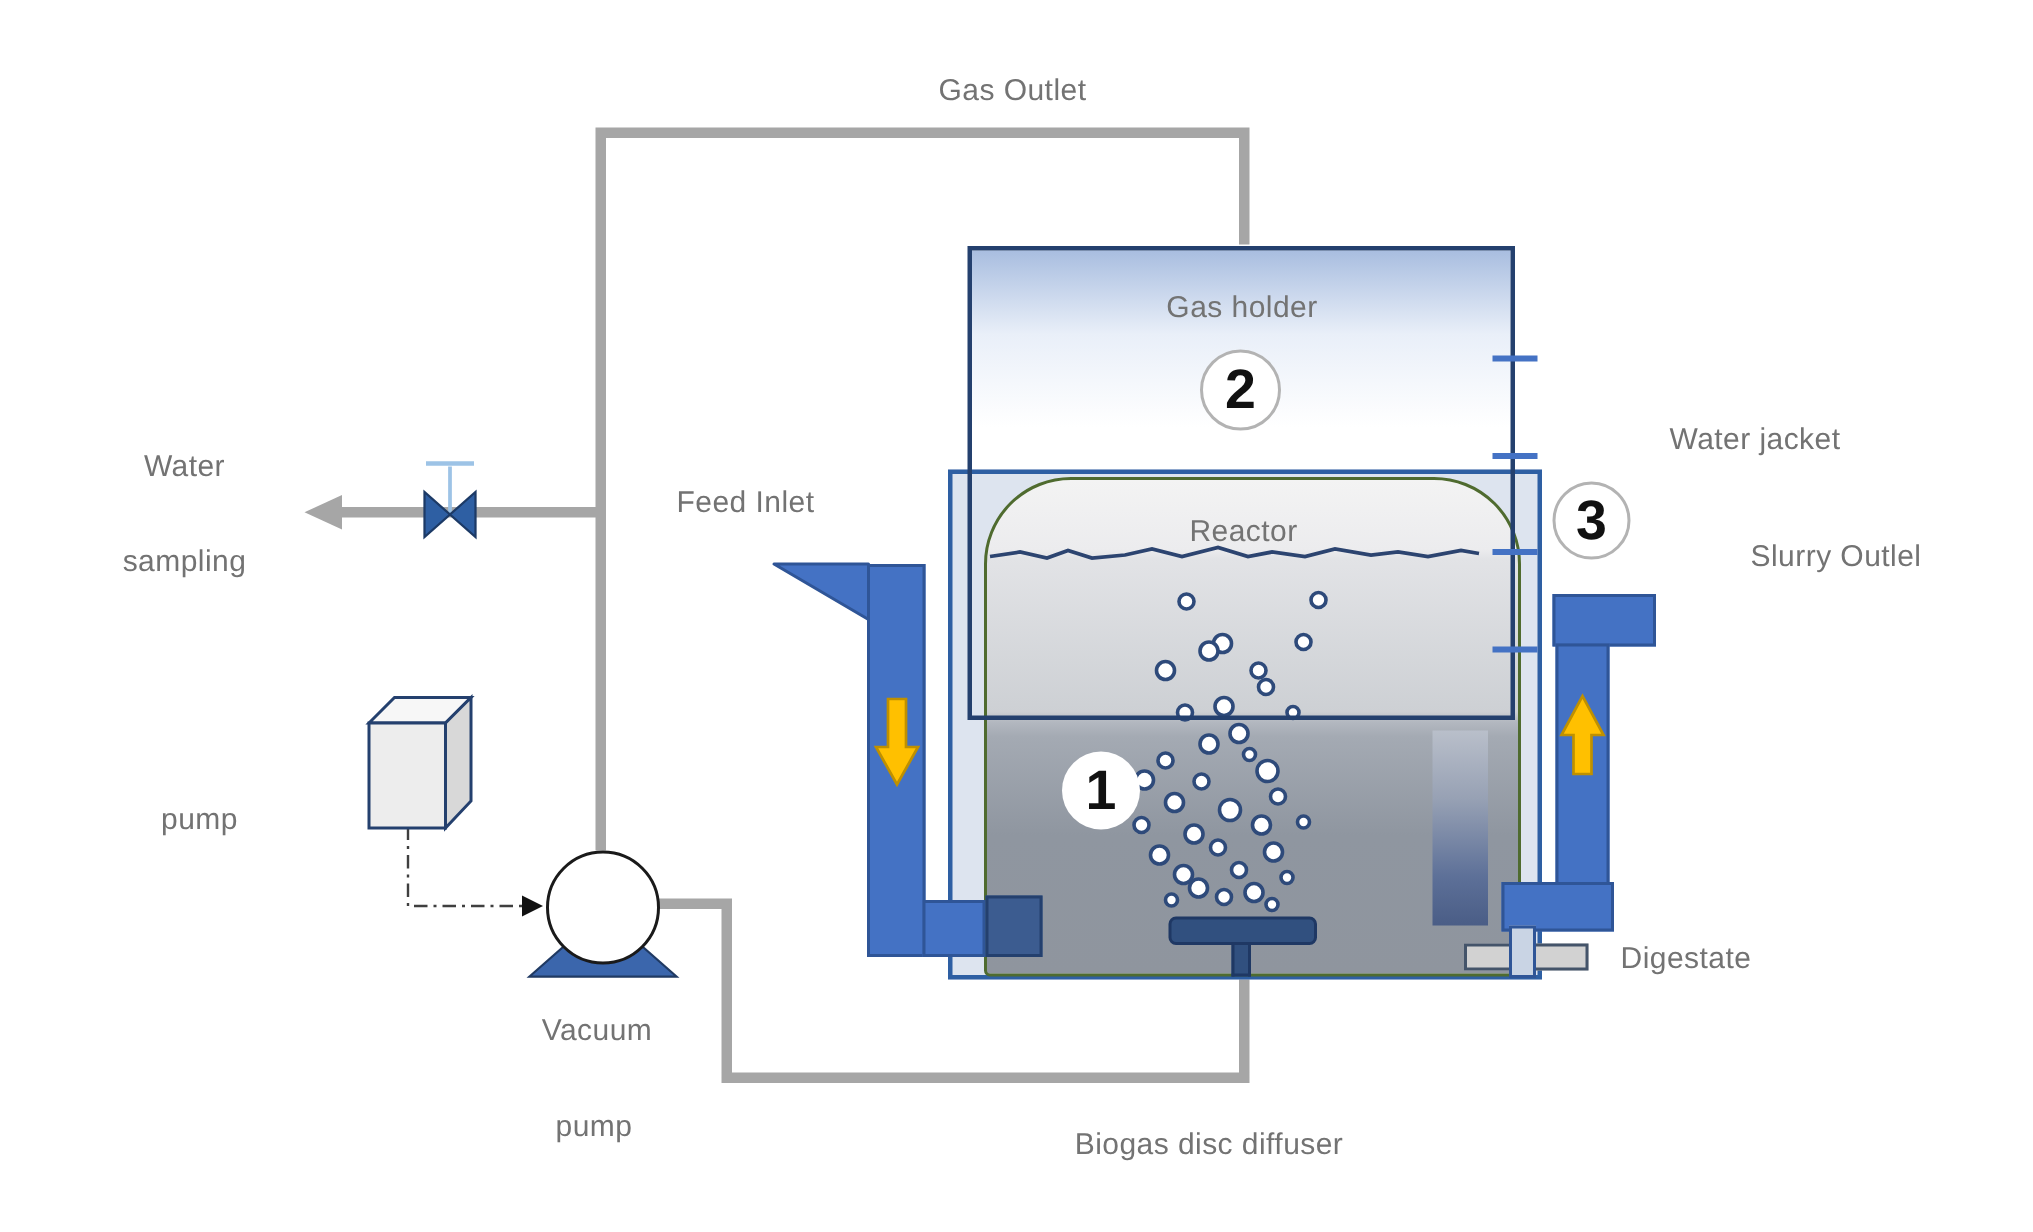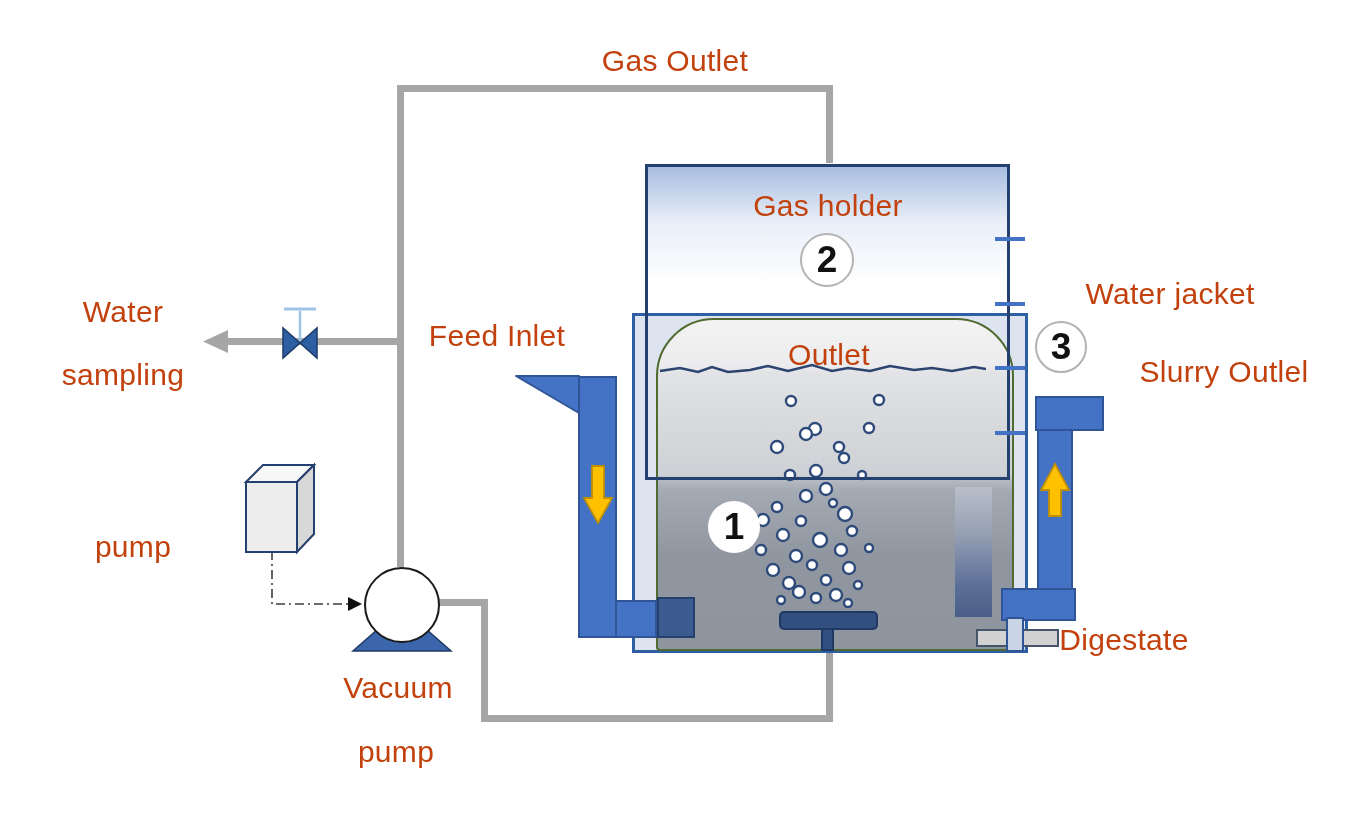--- a/index.html
+++ b/index.html
@@ -4,21 +4,21 @@
 <style>
   html,body{margin:0;padding:0;background:#fff;}
   .canvas{
     position:relative;width:1355px;height:821px;background:#ffffff;overflow:hidden;
     font-family:"Liberation Sans", sans-serif;color:#141414;
   }
   .abs{position:absolute;}
   svg.layer{position:absolute;left:0;top:0;pointer-events:none;}
   .lbl{
     position:absolute;transform:translate(-50%,-50%);white-space:nowrap;
-    font-size:30px;letter-spacing:.3px;color:#c2410c;
+    font-size:20px;letter-spacing:.3px;color:#737373;
   }
   
   .water-jacket{
     left:632px;top:313px;width:396px;height:340px;box-sizing:border-box;
     border:3px solid #2e5fa3;background:#dde4ef;
   }
   .reactor{
     left:656px;top:318px;width:358px;height:333px;box-sizing:border-box;
     border:2.5px solid #4f6b2f;border-radius:58px 58px 4px 4px;
     background:linear-gradient(180deg,#f3f3f3 0%,#ececee 14%,#e2e3e6 16%,#cdd0d4 47%,#b3b8c0 49%,#a4aab3 52%,#8f96a0 72%,#8f959e 100%);
@@ -164,18 +164,19 @@
     </div>
 
   <div class="lbl" style="left:675px;top:61px">Gas Outlet</div>
   <div class="lbl" style="left:123px;top:312px">Water</div>
   <div class="lbl" style="left:123px;top:375px">sampling</div>
   <div class="lbl" style="left:133px;top:547px">pump</div>
   <div class="lbl" style="left:398px;top:688px">Vacuum</div>
   <div class="lbl" style="left:396px;top:752px">pump</div>
   <div class="lbl" style="left:828px;top:206px">Gas holder</div>
   <div class="lbl" style="left:497px;top:336px">Feed Inlet</div>
-  <div class="lbl" style="left:829px;top:355px">Outlet</div>
+  <div class="lbl" style="left:829px;top:355px">Reactor</div>
   <div class="lbl" style="left:1224px;top:372px">Slurry Outlel</div>
   <div class="lbl" style="left:1170px;top:294px">Water jacket</div>
   <div class="lbl" style="left:1124px;top:640px">Digestate</div>
+  <div class="lbl" style="left:806px;top:764px">Biogas disc diffuser</div>
 
 </div>
 
 </body></html>

